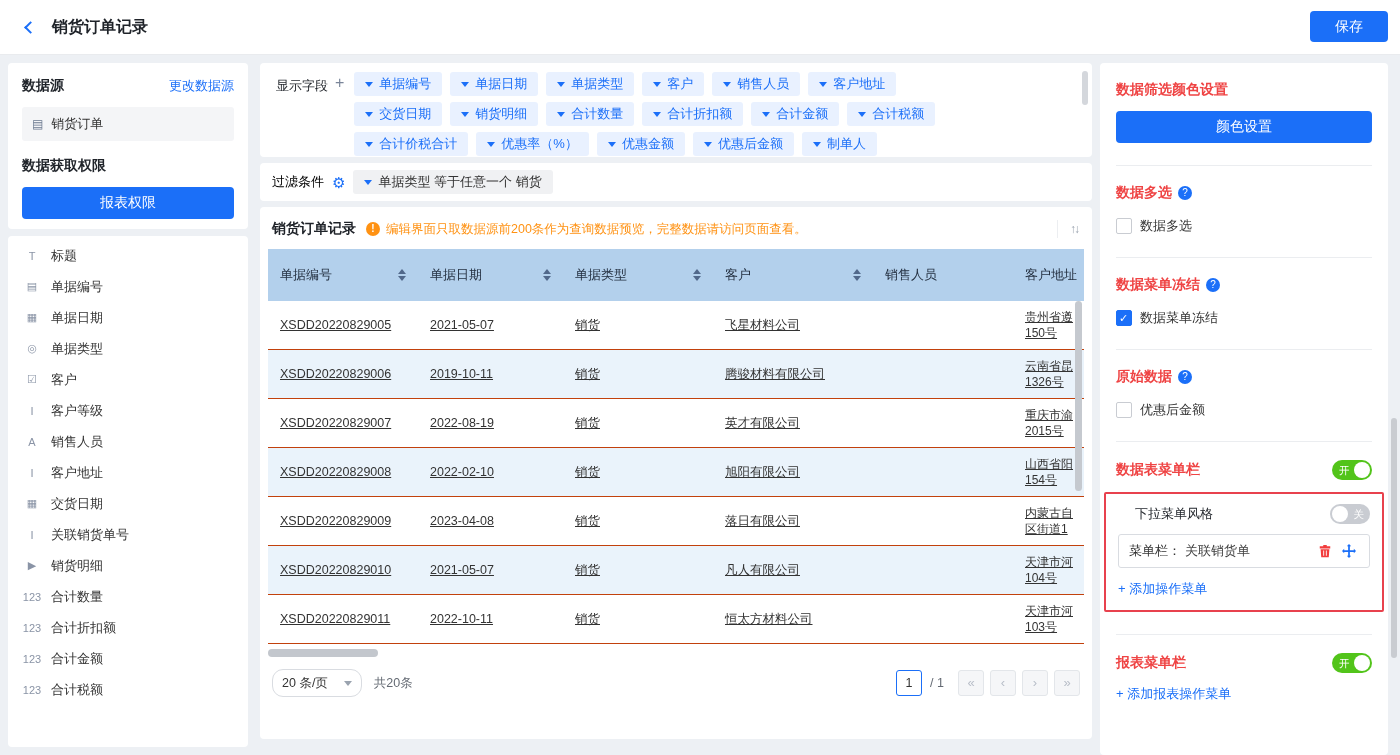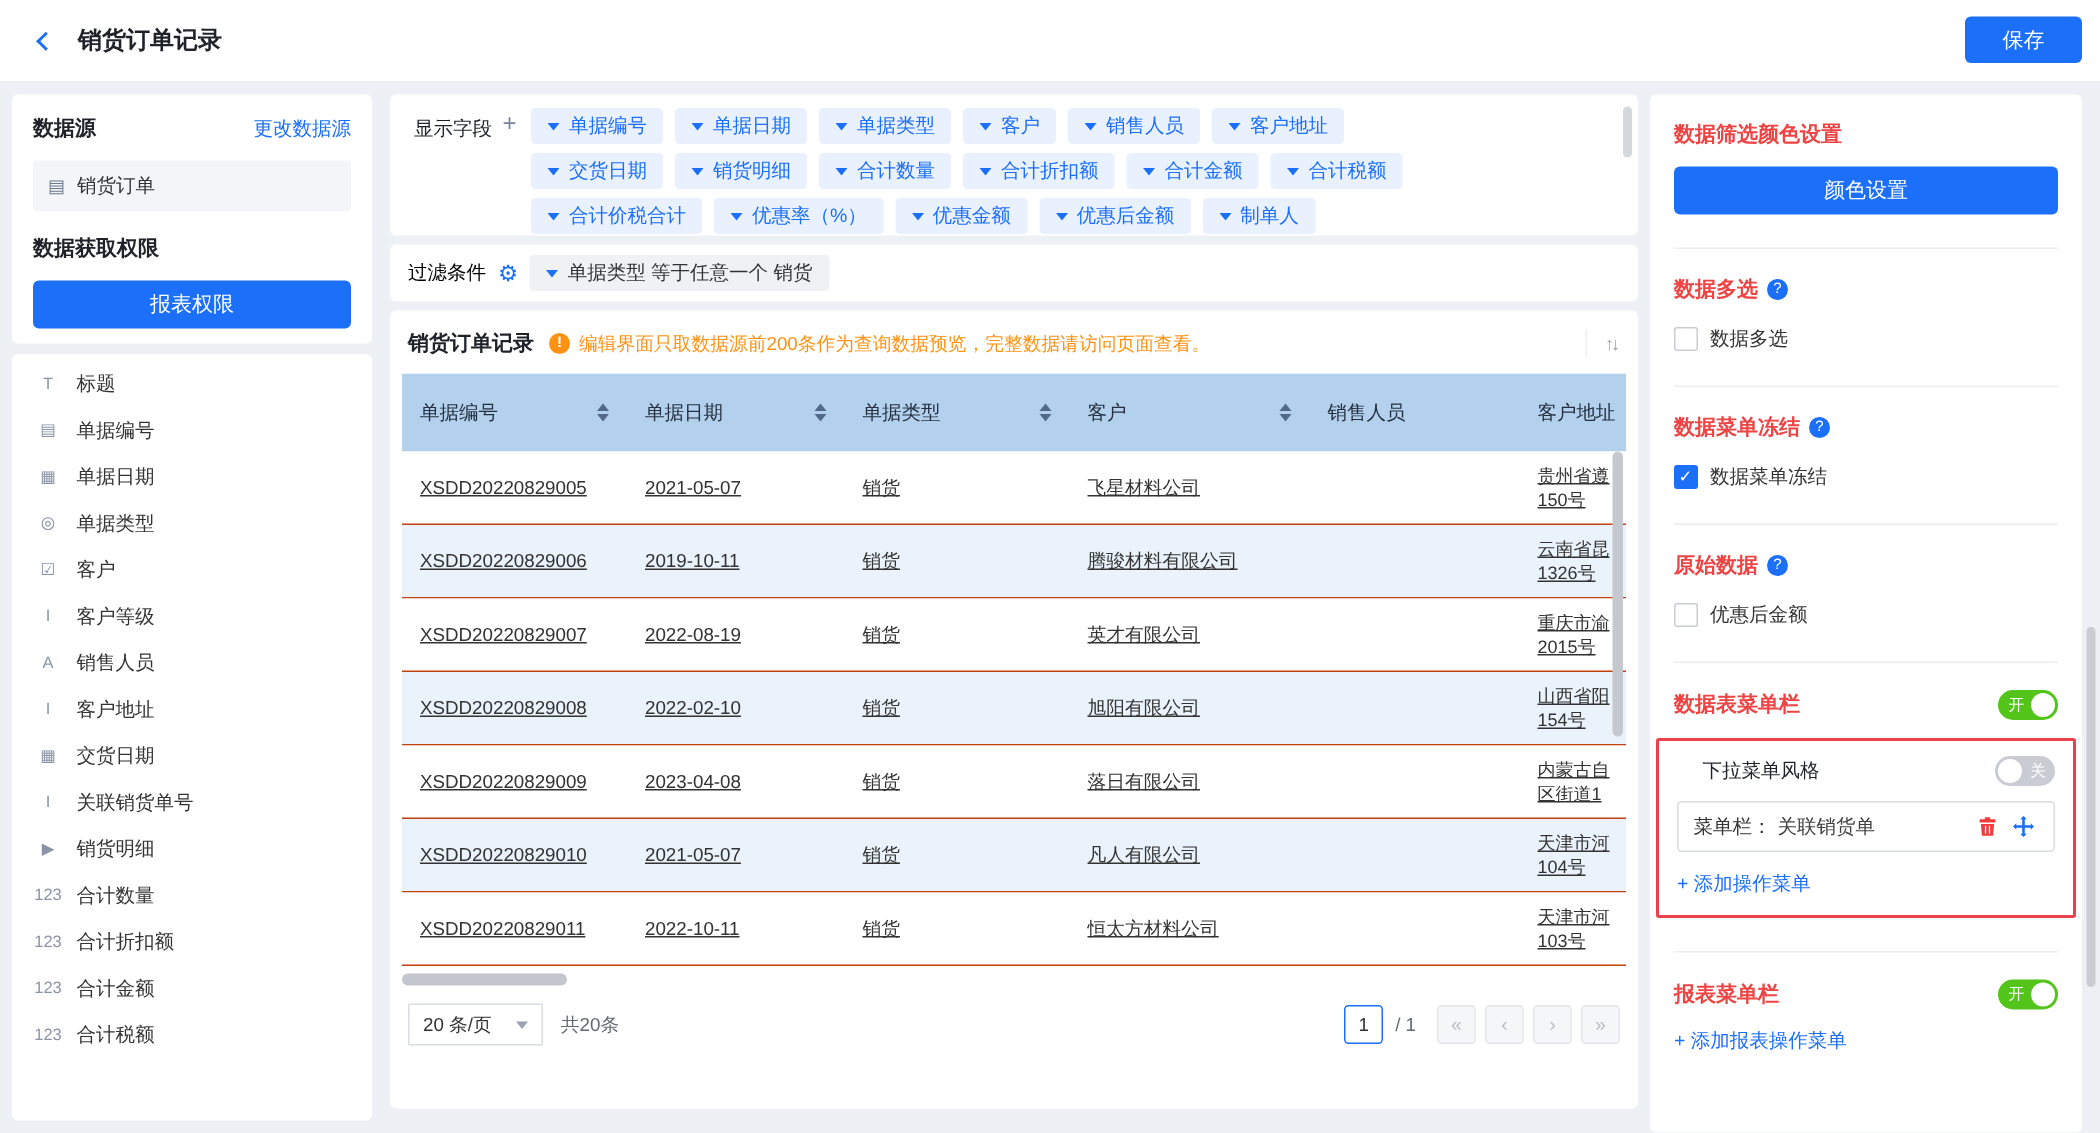--- a/index.html
+++ b/index.html
@@ -76,21 +76,21 @@
   .trow { display:flex; height:49px; background:#fff; border-bottom:1px solid #c2410c; cursor:pointer;text-decoration:underline; }
   .trow:nth-child(even) { background:#eaf3fb; }
   .td { display:flex; align-items:center; padding:0 12px; font-size:12.5px; color:#333; flex:none; overflow:hidden; }
   .c1{width:150px} .c2{width:145px} .c3{width:150px} .c4{width:160px} .c5{width:140px} .c6{width:140px}
   .addr { font-size:12px; line-height:16px; white-space:nowrap; }
   .vscroll { position:absolute; right:2px; top:52px; width:7px; height:190px; background:#c5c9cf; border-radius:4px; }
   .hscroll { margin:5px 0 0 8px; height:8px; position:relative; }
   .hthumb { width:110px; height:8px; background:#c3c7cd; border-radius:4px; cursor:pointer; }
 
   .pager { display:flex; align-items:center; padding:12px; }
-  .size-select { border:1px solid #d9dce1; border-radius:1px; height:28px; display:flex; align-items:center;
+  .size-select { border:1px solid #d9dce1; border-radius:11px; height:28px; display:flex; align-items:center;
                  padding:0 9px; font-size:12.5px; gap:16px; cursor:pointer; background:#fff; }
   .total { font-size:12.5px; color:#646a73; margin-left:12px; flex:1; }
   .page-box { min-width:26px; height:26px; border:1px solid #1b6ff8; border-radius:3px; text-align:center;
               line-height:24px; font-size:12.5px; padding:0 7px; background:#fff; }
   .page-count { font-size:12.5px; color:#646a73; margin:0 8px; }
   .nav-btn { width:26px; height:26px; border:1px solid #e3e6ea; background:#f5f6f8; color:#b8bec8; border-radius:3px;
              text-align:center; line-height:23px; font-size:13px; margin-left:6px; cursor:pointer; }
 
   
   .right-card { left:1100px; top:63px; width:288px; height:692px; overflow:hidden; }

